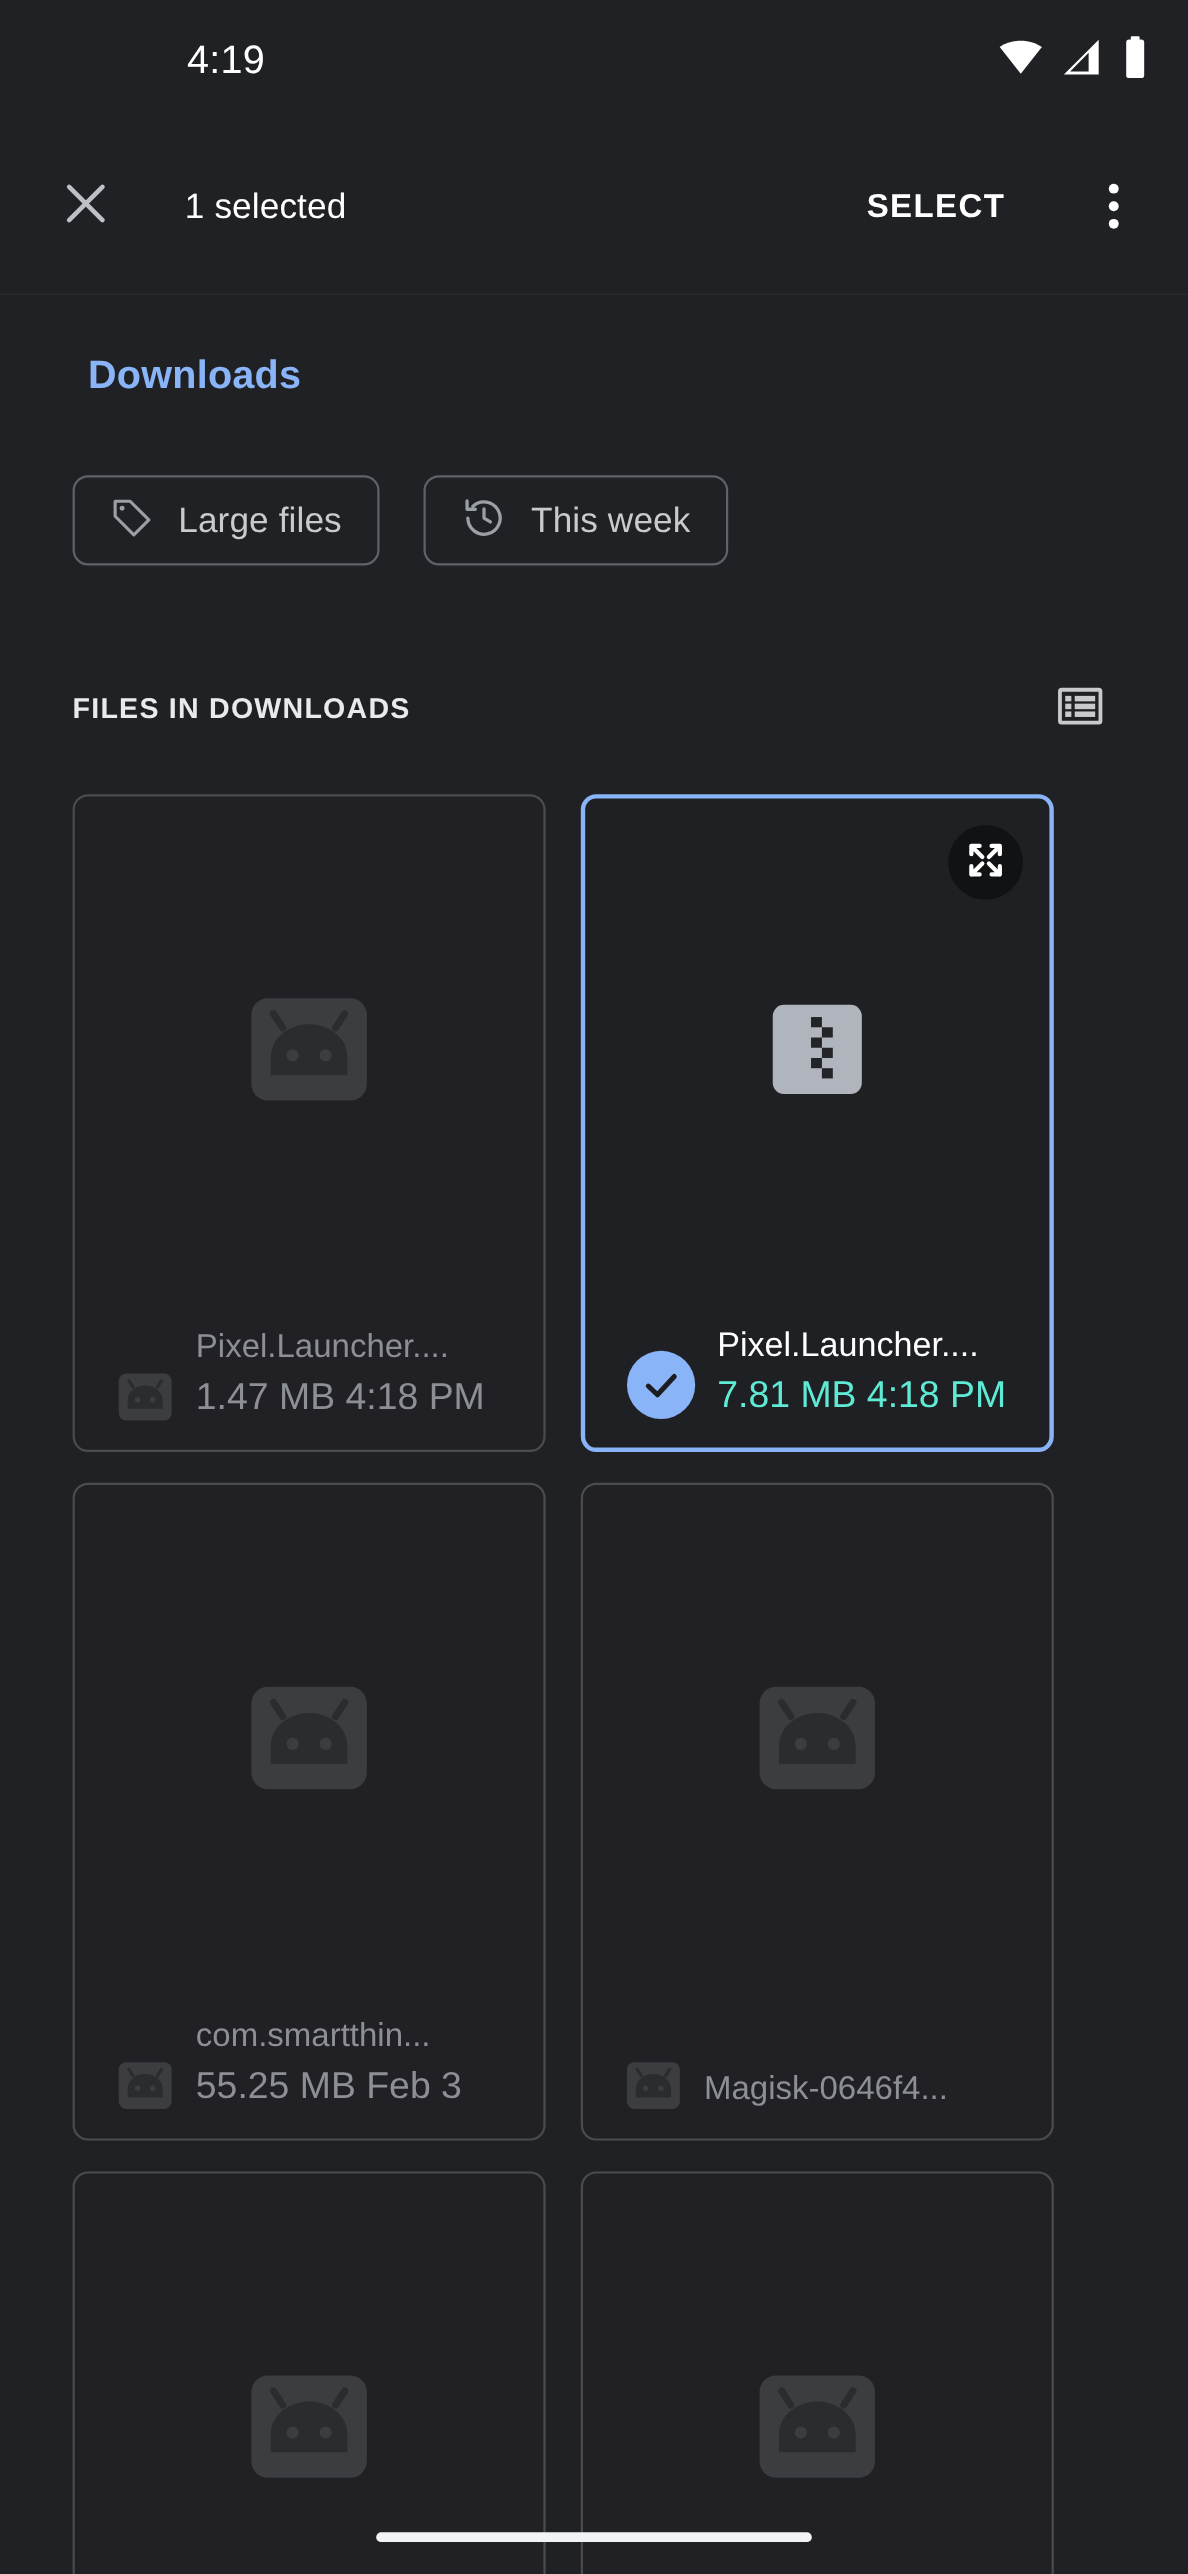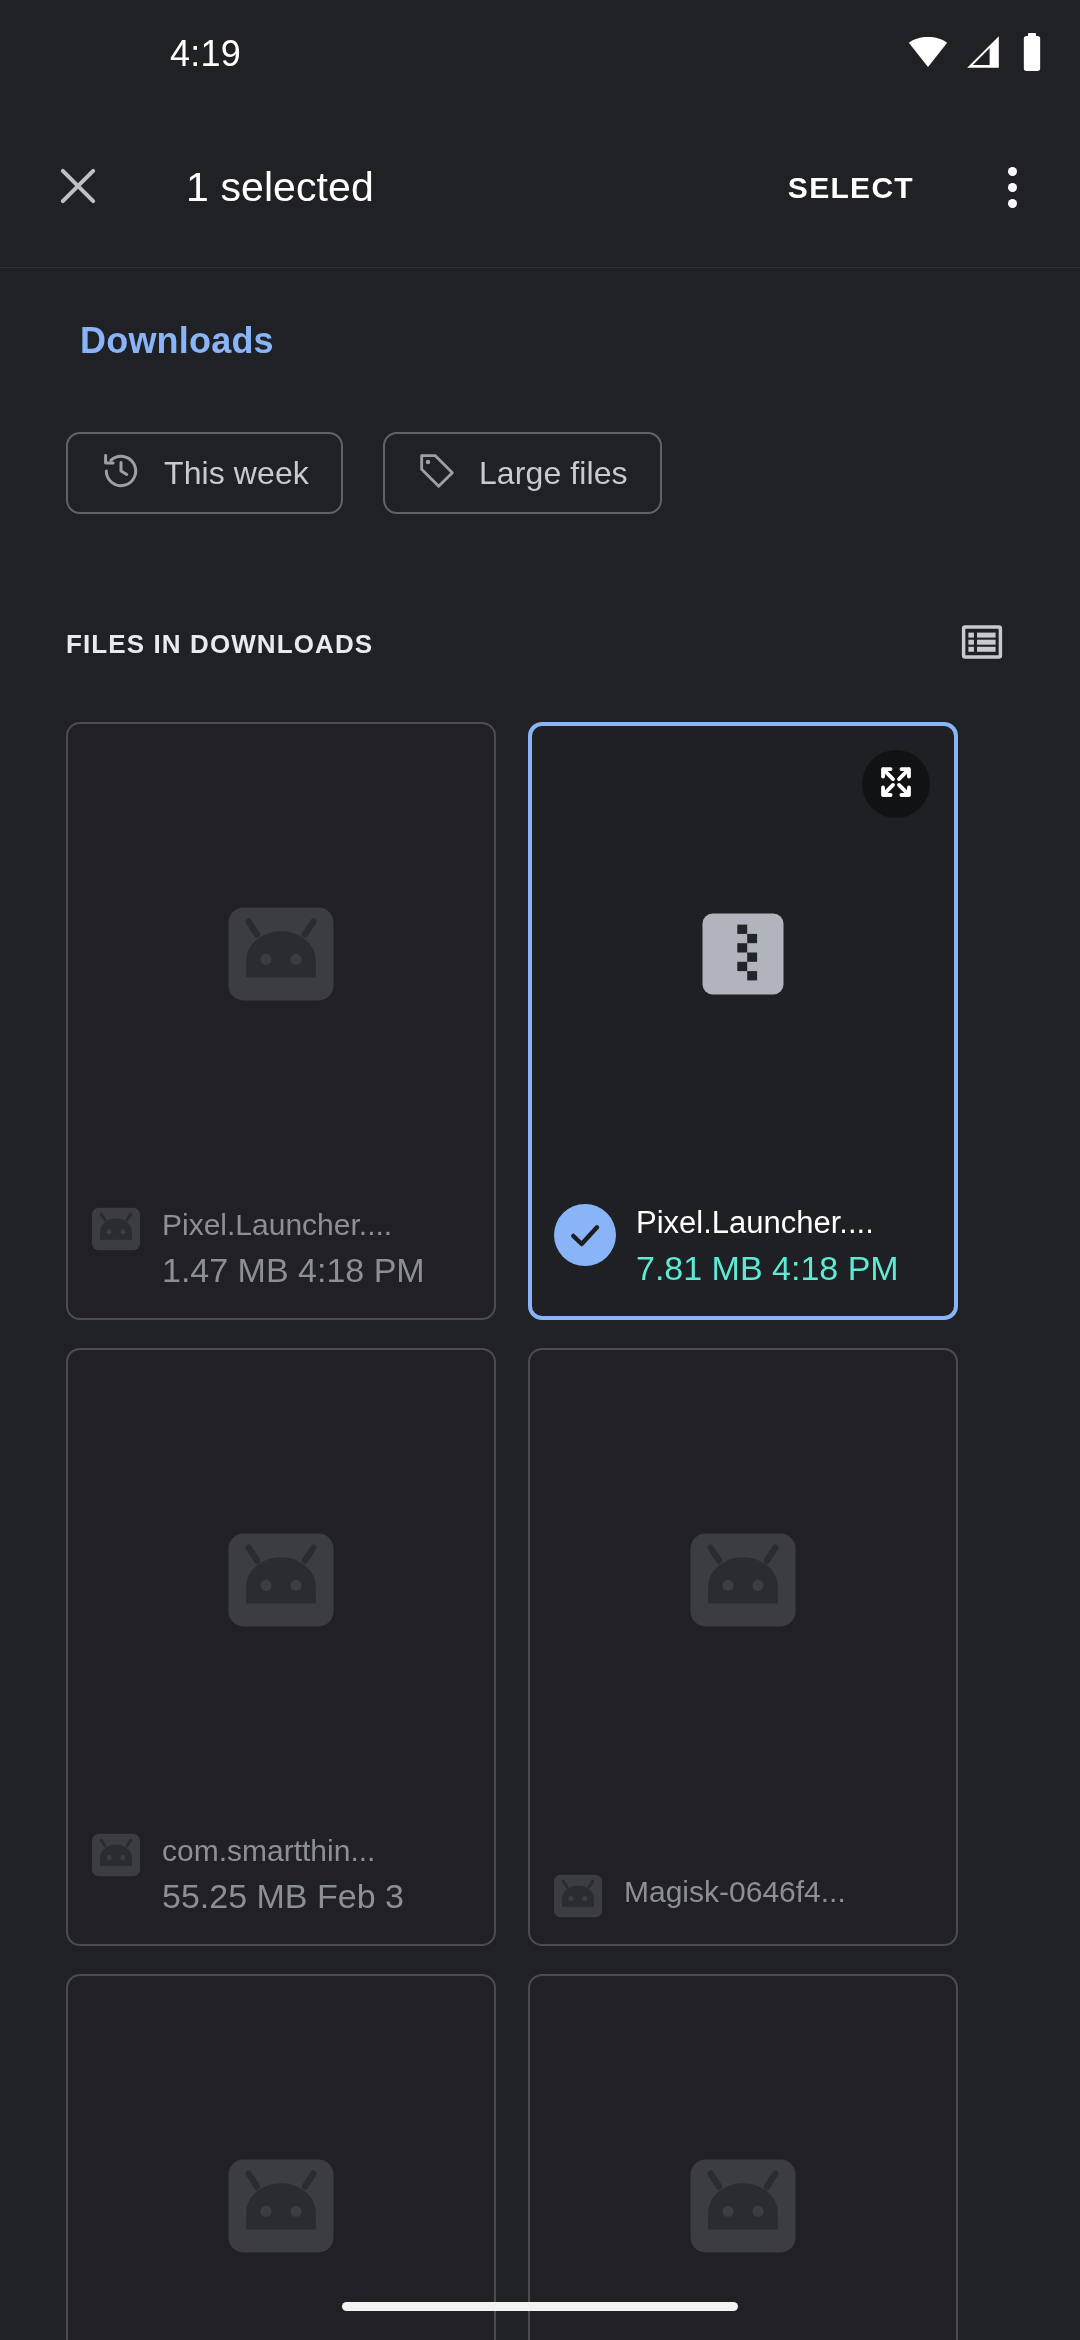--- a/index.html
+++ b/index.html
@@ -26,22 +26,22 @@
   .status-icons { display:flex; align-items:center; gap:16px; margin-right:10px; }
 
   
   .appbar {
     position:absolute; top:108px; left:0; width:1080px; height:160px;
     display:flex; align-items:center; border-bottom:1px solid #2e3033;
   }
   .appbar-close { width:96px; height:96px; margin-left:30px;
     display:flex; align-items:center; justify-content:center; border-radius:50%; }
   .appbar-title {
-    color:#ffffff; font-size:41px; font-weight:500;
-    margin-left:60px; white-space:nowrap; letter-spacing:0.1px;
+    color:#ffffff; font-size:32px; font-weight:500;
+    margin-left:42px; white-space:nowrap; letter-spacing:0.1px;
   }
   .appbar-spacer { flex:1; }
   .appbar-select {
     color:#ffffff; font-size:30px; font-weight:700; letter-spacing:1.3px;
     padding:14px 12px; white-space:nowrap;
   }
   .appbar-overflow {
     width:88px; height:88px; margin-right:24px; margin-left:42px;
     display:flex; flex-direction:column; align-items:center; justify-content:center; gap:7px;
   }
@@ -91,21 +91,21 @@
   .card.selected {
     border:4px solid #8ab4f8;
     background:#1f2023;
   }
   .card-thumb {
     position:absolute; top:0; left:0; right:0; bottom:130px;
     display:flex; align-items:center; justify-content:center;
   }
   .card-footer {
     position:absolute; left:0; right:0; bottom:26px;
-    display:flex; align-items:flex-start; padding:0 22px; gap:20px;
+    display:flex; align-items:flex-end; padding:0 38px; gap:20px;
   }
   .card-footer-text { min-width:0; flex:1; }
   .file-name {
     color:#8c8f93; font-size:30px; line-height:1.22;
     white-space:nowrap; overflow:hidden;
   }
   .file-meta {
     color:#8c8f93; font-size:34px; line-height:1.3; margin-top:4px;
     white-space:nowrap; overflow:hidden;
   }
@@ -178,36 +178,36 @@
           <span class="dot"></span>
       </span>
     </div>
   </div>
 
   <div class="breadcrumb">Downloads</div>
 
   <div class="chips">
     <div class="chip">
       <span>
+        <svg width="40" height="40" viewBox="0 0 24 24">
+          <path d="M2.8 2.8h8.2l10.2 10.2-8.2 8.2L2.8 11V2.8z" fill="none" stroke="#9aa0a6" stroke-width="1.7" stroke-linejoin="round"></path>
+          <circle cx="6.6" cy="6.6" r="1.35" fill="#9aa0a6"></circle>
+        </svg>
+      </span>
+      <span class="chip-label">Large files</span>
+    </div>
+    <div class="chip">
+      <span>
         <svg width="42" height="42" viewBox="0 0 24 24">
           <path d="M3.6 12a8.4 8.4 0 1 0 2.6-6.1" fill="none" stroke="#9aa0a6" stroke-width="1.7" stroke-linecap="round"></path>
           <path d="M3.2 3.1v4.3h4.3" fill="none" stroke="#9aa0a6" stroke-width="1.7" stroke-linecap="round" stroke-linejoin="round"></path>
           <path d="M12 7.2V12l3.3 2" fill="none" stroke="#9aa0a6" stroke-width="1.7" stroke-linecap="round" stroke-linejoin="round"></path>
         </svg>
       </span>
       <span class="chip-label">This week</span>
-    </div>
-    <div class="chip">
-      <span>
-        <svg width="40" height="40" viewBox="0 0 24 24">
-          <path d="M2.8 2.8h8.2l10.2 10.2-8.2 8.2L2.8 11V2.8z" fill="none" stroke="#9aa0a6" stroke-width="1.7" stroke-linejoin="round"></path>
-          <circle cx="6.6" cy="6.6" r="1.35" fill="#9aa0a6"></circle>
-        </svg>
-      </span>
-      <span class="chip-label">Large files</span>
     </div>
   </div>
 
   <div class="section-head">
     <div class="section-title">FILES IN DOWNLOADS</div>
     <div class="view-toggle">
       <span>
         <svg width="46" height="46" viewBox="0 0 24 24">
           <rect x="2.4" y="4.2" width="19.2" height="15.6" rx="0.8" fill="none" stroke="#c8cacd" stroke-width="1.8"></rect>
           <rect x="4.9" y="7.1" width="2.9" height="2.6" fill="#c8cacd"></rect>

